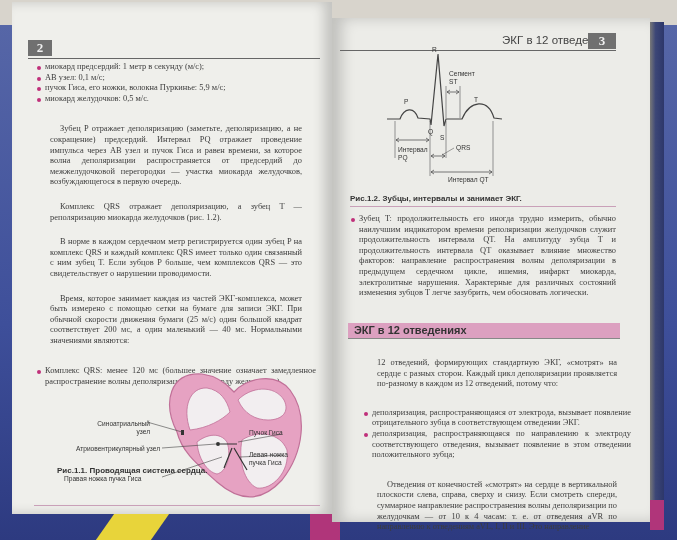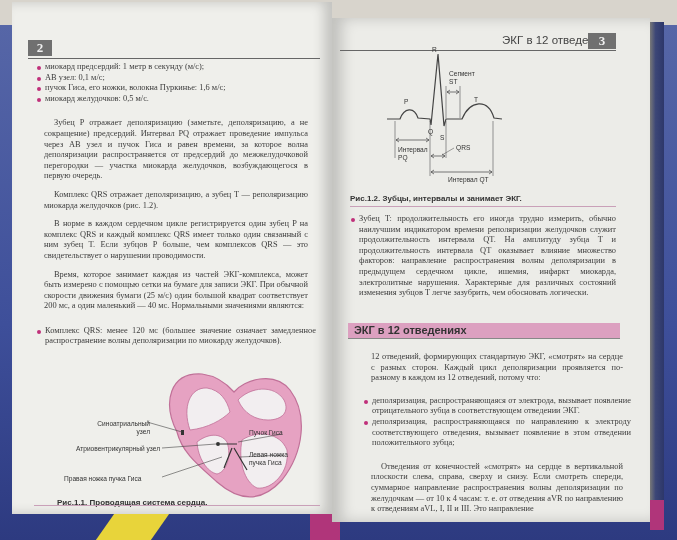--- a/index.html
+++ b/index.html
@@ -13,21 +13,21 @@
   .page-left{left:12px;top:2px;width:320px;height:512px;box-shadow:inset -8px 0 12px rgba(0,0,0,0.18);}
   .page-right{left:332px;top:18px;width:318px;height:504px;background:#ecece8;box-shadow:inset 10px 0 14px rgba(0,0,0,0.18);}
   .spine-r{position:absolute;left:650px;top:22px;width:14px;height:500px;background:linear-gradient(90deg,#787878,#3c4677 40%,#2d376a);}
   .spine-r-bottom{position:absolute;left:650px;top:500px;width:14px;height:30px;background:#b0357a;}
 
   .hdr{position:absolute;font-family:"Liberation Sans",sans-serif;font-size:11.5px;color:#444;}
   .pnum{position:absolute;background:#707070;color:#f0f0f0;font-family:"Liberation Serif",serif;font-size:13px;font-weight:bold;text-align:center;line-height:16px;}
   .hrule{position:absolute;height:1px;background:#666;}
 
   .txt{position:absolute;font-size:8.4px;line-height:10.6px;color:#3c3c3c;text-align:justify;}
-  .txt p{margin:8px;text-indent:10px;}
+  .txt p{margin:14px;text-indent:10px;}
   .bl{list-style:none;margin:0;padding:0;}
   .bl li{position:relative;padding-left:9px;}
   .bl li::before{content:"";position:absolute;left:1px;top:4px;width:4px;height:4px;border-radius:50%;background:#c0307a;}
   .cap{position:absolute;font-family:"Liberation Sans",sans-serif;font-weight:bold;font-size:8px;color:#333;}
   .caprule{position:absolute;height:1px;background:#c9a0b8;}
   .sec{position:absolute;background:#dca0c0;font-family:"Liberation Sans",sans-serif;font-weight:bold;font-size:11px;color:#333;padding-left:6px;line-height:15px;border-bottom:1px solid #888;}
   .lbl{position:absolute;font-family:"Liberation Sans",sans-serif;font-size:6.6px;color:#333;line-height:7.5px;}
   svg{position:absolute;overflow:visible;}
 </style>
 </head>
@@ -41,27 +41,27 @@
 <div class="spine-r-bottom"></div>
 
 <div class="page page-left">
   <div class="pnum" style="left:16px;top:38px;width:24px;height:16px;">2</div>
   <div class="hrule" style="left:16px;top:56px;width:292px;"></div>
 
   <div class="txt" style="left:24px;top:60px;width:280px;">
     <ul class="bl">
       <li>миокард предсердий: 1 метр в секунду (м/с);</li>
       <li>АВ узел: 0,1 м/с;</li>
-      <li>пучок Гиса, его ножки, волокна Пуркинье: 1,6 м/с;</li>
+      <li>пучок Гиса, его ножки, волокна Пуркинье: 5,9 м/с;</li>
       <li>миокард желудочков: 0,5 м/с.</li>
     </ul>
     <div style="height:6px"></div>
     <p>Зубец P отражает деполяризацию (заметьте, деполяризацию, а не сокращение) предсердий. Интервал PQ отражает проведение импульса через АВ узел и пучок Гиса и равен времени, за которое волна деполяризации распространяется от предсердий до межжелудочковой перегородки — участка миокарда желудочков, возбуждающегося в первую очередь.</p>
     <p>Комплекс QRS отражает деполяризацию, а зубец T — реполяризацию миокарда желудочков (рис. 1.2).</p>
-    <p>В норме в каждом сердечном цикле регистрируется один зубец P на комплекс QRS и каждый комплекс QRS имеет только один связанный с ним зубец T. Если зубцов P больше, чем комплексов QRS — это свидетельствует о нарушении проводимости.</p>
+    <p>В норме в каждом сердечном метр регистрируется один зубец P на комплекс QRS и каждый комплекс QRS имеет только один связанный с ним зубец T. Если зубцов P больше, чем комплексов QRS — это свидетельствует о нарушении проводимости.</p>
     <p>Время, которое занимает каждая из частей ЭКГ-комплекса, может быть измерено с помощью сетки на бумаге для записи ЭКГ. При обычной скорости движения бумаги (25 м/с) один большой квадрат соответствует 200 мс, а один маленький — 40 мс. Нормальными значениями являются:</p>
     <div style="height:6px"></div>
     <ul class="bl">
       <li>Комплекс QRS: менее 120 мс (большее значение означает замедленное распространение волны деполяризации по миокарду желудочков).</li>
     </ul>
   </div>
 
   <svg style="left:0;top:0;" width="320" height="512">
     <path d="M165,430 C150,400 158,370 190,372 C205,374 215,382 222,390 C232,378 262,368 278,388 C296,412 292,450 270,478 C250,500 228,500 205,480 C185,462 170,450 165,430 Z" fill="#e6a2c2" stroke="#c07098" stroke-width="1.2"></path>
     <path d="M178,428 C170,405 178,385 195,386 C208,388 215,398 218,410 C210,418 196,426 178,428 Z" fill="#f2eef0" stroke="#c07098" stroke-width="0.8"></path>
@@ -75,21 +75,21 @@
     <line x1="150" y1="446" x2="204" y2="442" stroke="#444" stroke-width="0.6"></line>
     <line x1="226" y1="440" x2="270" y2="432" stroke="#444" stroke-width="0.6"></line>
     <line x1="228" y1="455" x2="272" y2="453" stroke="#444" stroke-width="0.6"></line>
     <line x1="150" y1="475" x2="210" y2="455" stroke="#444" stroke-width="0.6"></line>
   </svg>
   <div class="lbl" style="left:80px;top:418px;width:58px;text-align:right;">Синоатриальный узел</div>
   <div class="lbl" style="left:60px;top:443px;width:88px;text-align:right;">Атриовентрикулярный узел</div>
   <div class="lbl" style="left:237px;top:427px;width:50px;">Пучок Гиса</div>
   <div class="lbl" style="left:237px;top:449px;width:55px;">Левая ножка пучка Гиса</div>
   <div class="lbl" style="left:52px;top:473px;width:100px;">Правая ножка пучка Гиса</div>
-  <div class="cap" style="left:22px;top:496px;padding-left:23px;">Рис.1.1. Проводящая система сердца.</div>
+  <div class="cap" style="left:22px;top:464px;padding-left:23px;">Рис.1.1. Проводящая система сердца.</div>
   <div class="caprule" style="left:22px;top:503px;width:286px;"></div>
 </div>
 
 <div class="page page-right">
   <div class="hdr" style="left:170px;top:16px;">ЭКГ в 12 отведениях</div>
   <div class="pnum" style="left:256px;top:15px;width:28px;height:16px;">3</div>
   <div class="hrule" style="left:8px;top:32px;width:276px;"></div>
 
   <svg style="left:0;top:0;" width="318" height="180">
     <path d="M55,101 L68,101 C72,90 82,88 86,100 L98,101 L99,107 L106,36 L112,108 L114,101 L130,101 C138,82 156,80 162,100 L170,101" fill="none" stroke="#444" stroke-width="1.2"></path>

